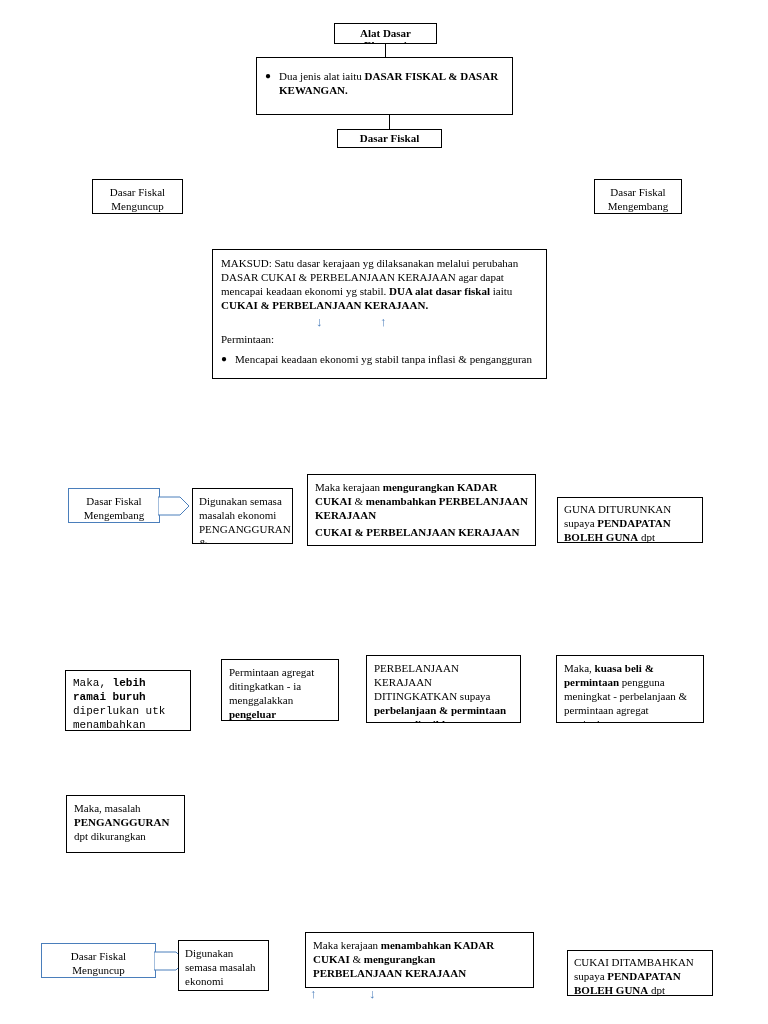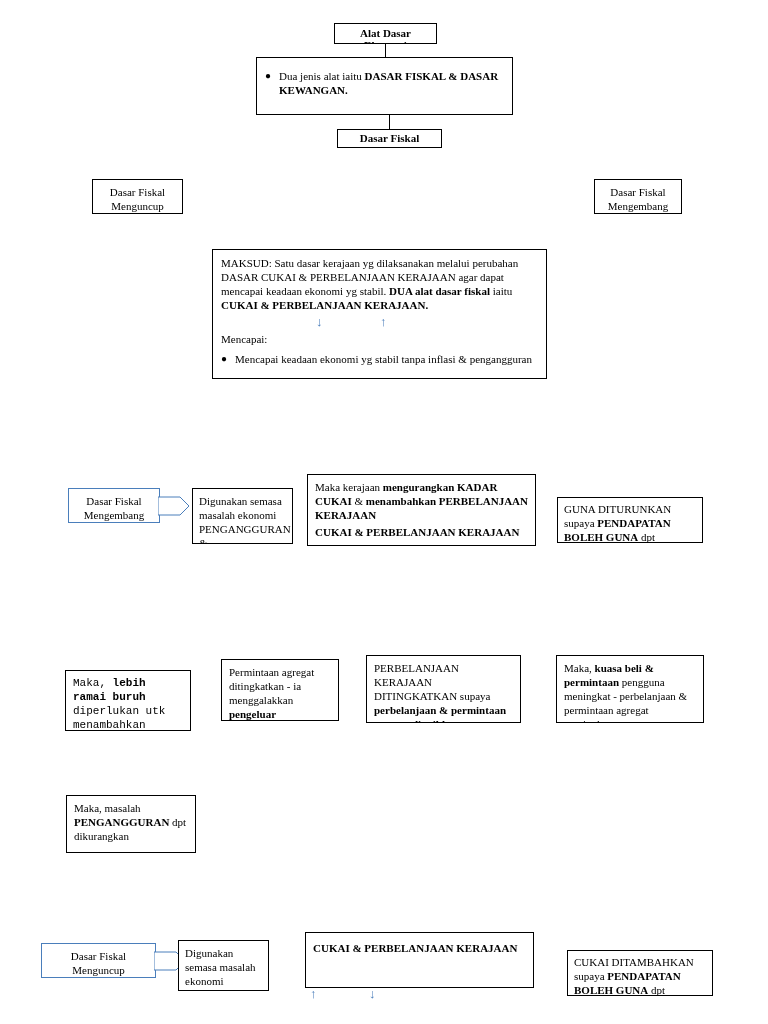--- a/index.html
+++ b/index.html
@@ -52,21 +52,21 @@
   </div>
 </div>
 
 <div class="box" style="left:212px;top:249px;width:335px;height:130px;">
   <div class="txt" style="padding:6px 8px;">
     <div><span>MAKSUD: Satu dasar kerajaan yg dilaksanakan melalui perubahan DASAR CUKAI &amp; PERBELANJAAN KERAJAAN agar dapat mencapai keadaan ekonomi yg stabil. </span><b>DUA alat dasar fiskal</b><span> iaitu </span><b>CUKAI &amp; PERBELANJAAN KERAJAAN.</b></div>
     <div style="height:20px;position:relative;">
       <span class="arr-blue" style="left:95px;top:3px;">↓</span>
       <span class="arr-blue" style="left:159px;top:3px;">↑</span>
     </div>
-    <div>Mencapai:</div>
+    <div>Permintaan:</div>
     <div class="bullet">
       <span class="dot">●</span>
       <span>Mencapai keadaan ekonomi yg stabil tanpa inflasi &amp; pengangguran</span>
     </div>
   </div>
 </div>
 
 <div class="box blue" style="left:68px;top:488px;width:92px;height:35px;">
   <div class="txt ctr" style="padding:5px 4px;">
     <div>Dasar Fiskal</div>
@@ -101,40 +101,41 @@
 </div>
 
 <div class="box" style="left:366px;top:655px;width:155px;height:68px;">
   <div class="txt" style="padding:5px 7px;"><span>PERBELANJAAN KERAJAAN DITINGKATKAN supaya </span><b>perbelanjaan &amp; permintaan agregat dinaikkan</b></div>
 </div>
 
 <div class="box" style="left:556px;top:655px;width:148px;height:68px;">
   <div class="txt" style="padding:5px 7px;"><span>Maka, </span><b>kuasa beli &amp; permintaan</b><span> pengguna meningkat - perbelanjaan &amp; permintaan agregat meningkat</span></div>
 </div>
 
-<div class="box" style="left:66px;top:795px;width:130px;height:58px;">
+<div class="box" style="left:66px;top:795px;width:119px;height:58px;">
   <div class="txt" style="padding:5px 7px;"><span>Maka, masalah </span><b>PENGANGGURAN</b><span> dpt dikurangkan</span></div>
 </div>
 
 <div class="box blue" style="left:41px;top:943px;width:115px;height:35px;">
   <div class="txt ctr" style="padding:5px 4px;">
     <div>Dasar Fiskal</div>
     <div>Menguncup</div>
   </div>
 </div>
 <svg class="flag" style="left:154px;top:947px;" width="32" height="28" viewBox="0 0 32 28">
     <path d="M0,5 L22,5 L31,14 L22,23 L0,23 Z" fill="#ffffff" stroke="#4a7ebb" stroke-width="1"></path>
   </svg>
 
 <div class="box" style="left:178px;top:940px;width:91px;height:51px;">
   <div class="txt" style="padding:5px 6px;">Digunakan semasa masalah ekonomi INFLASI</div>
 </div>
 
 <div class="box" style="left:305px;top:932px;width:229px;height:56px;">
   <div class="txt" style="padding:5px 7px;">
+    <div><span>Maka kerajaan </span><b>menambahkan KADAR CUKAI</b><span> &amp; </span><b>mengurangkan PERBELANJAAN KERAJAAN</b></div>
     <div style="margin-top:3px;"><b>CUKAI  &amp;  PERBELANJAAN KERAJAAN</b></div>
   </div>
 </div>
 <span class="arr-blue" style="left:310px;top:987px;">↑</span>
 <span class="arr-blue" style="left:369px;top:987px;">↓</span>
 
 <div class="box" style="left:567px;top:950px;width:146px;height:46px;">
   <div class="txt" style="padding:4px 6px;"><span>CUKAI DITAMBAHKAN supaya </span><b>PENDAPATAN BOLEH GUNA</b><span> dpt </span></div>
 </div>
 

